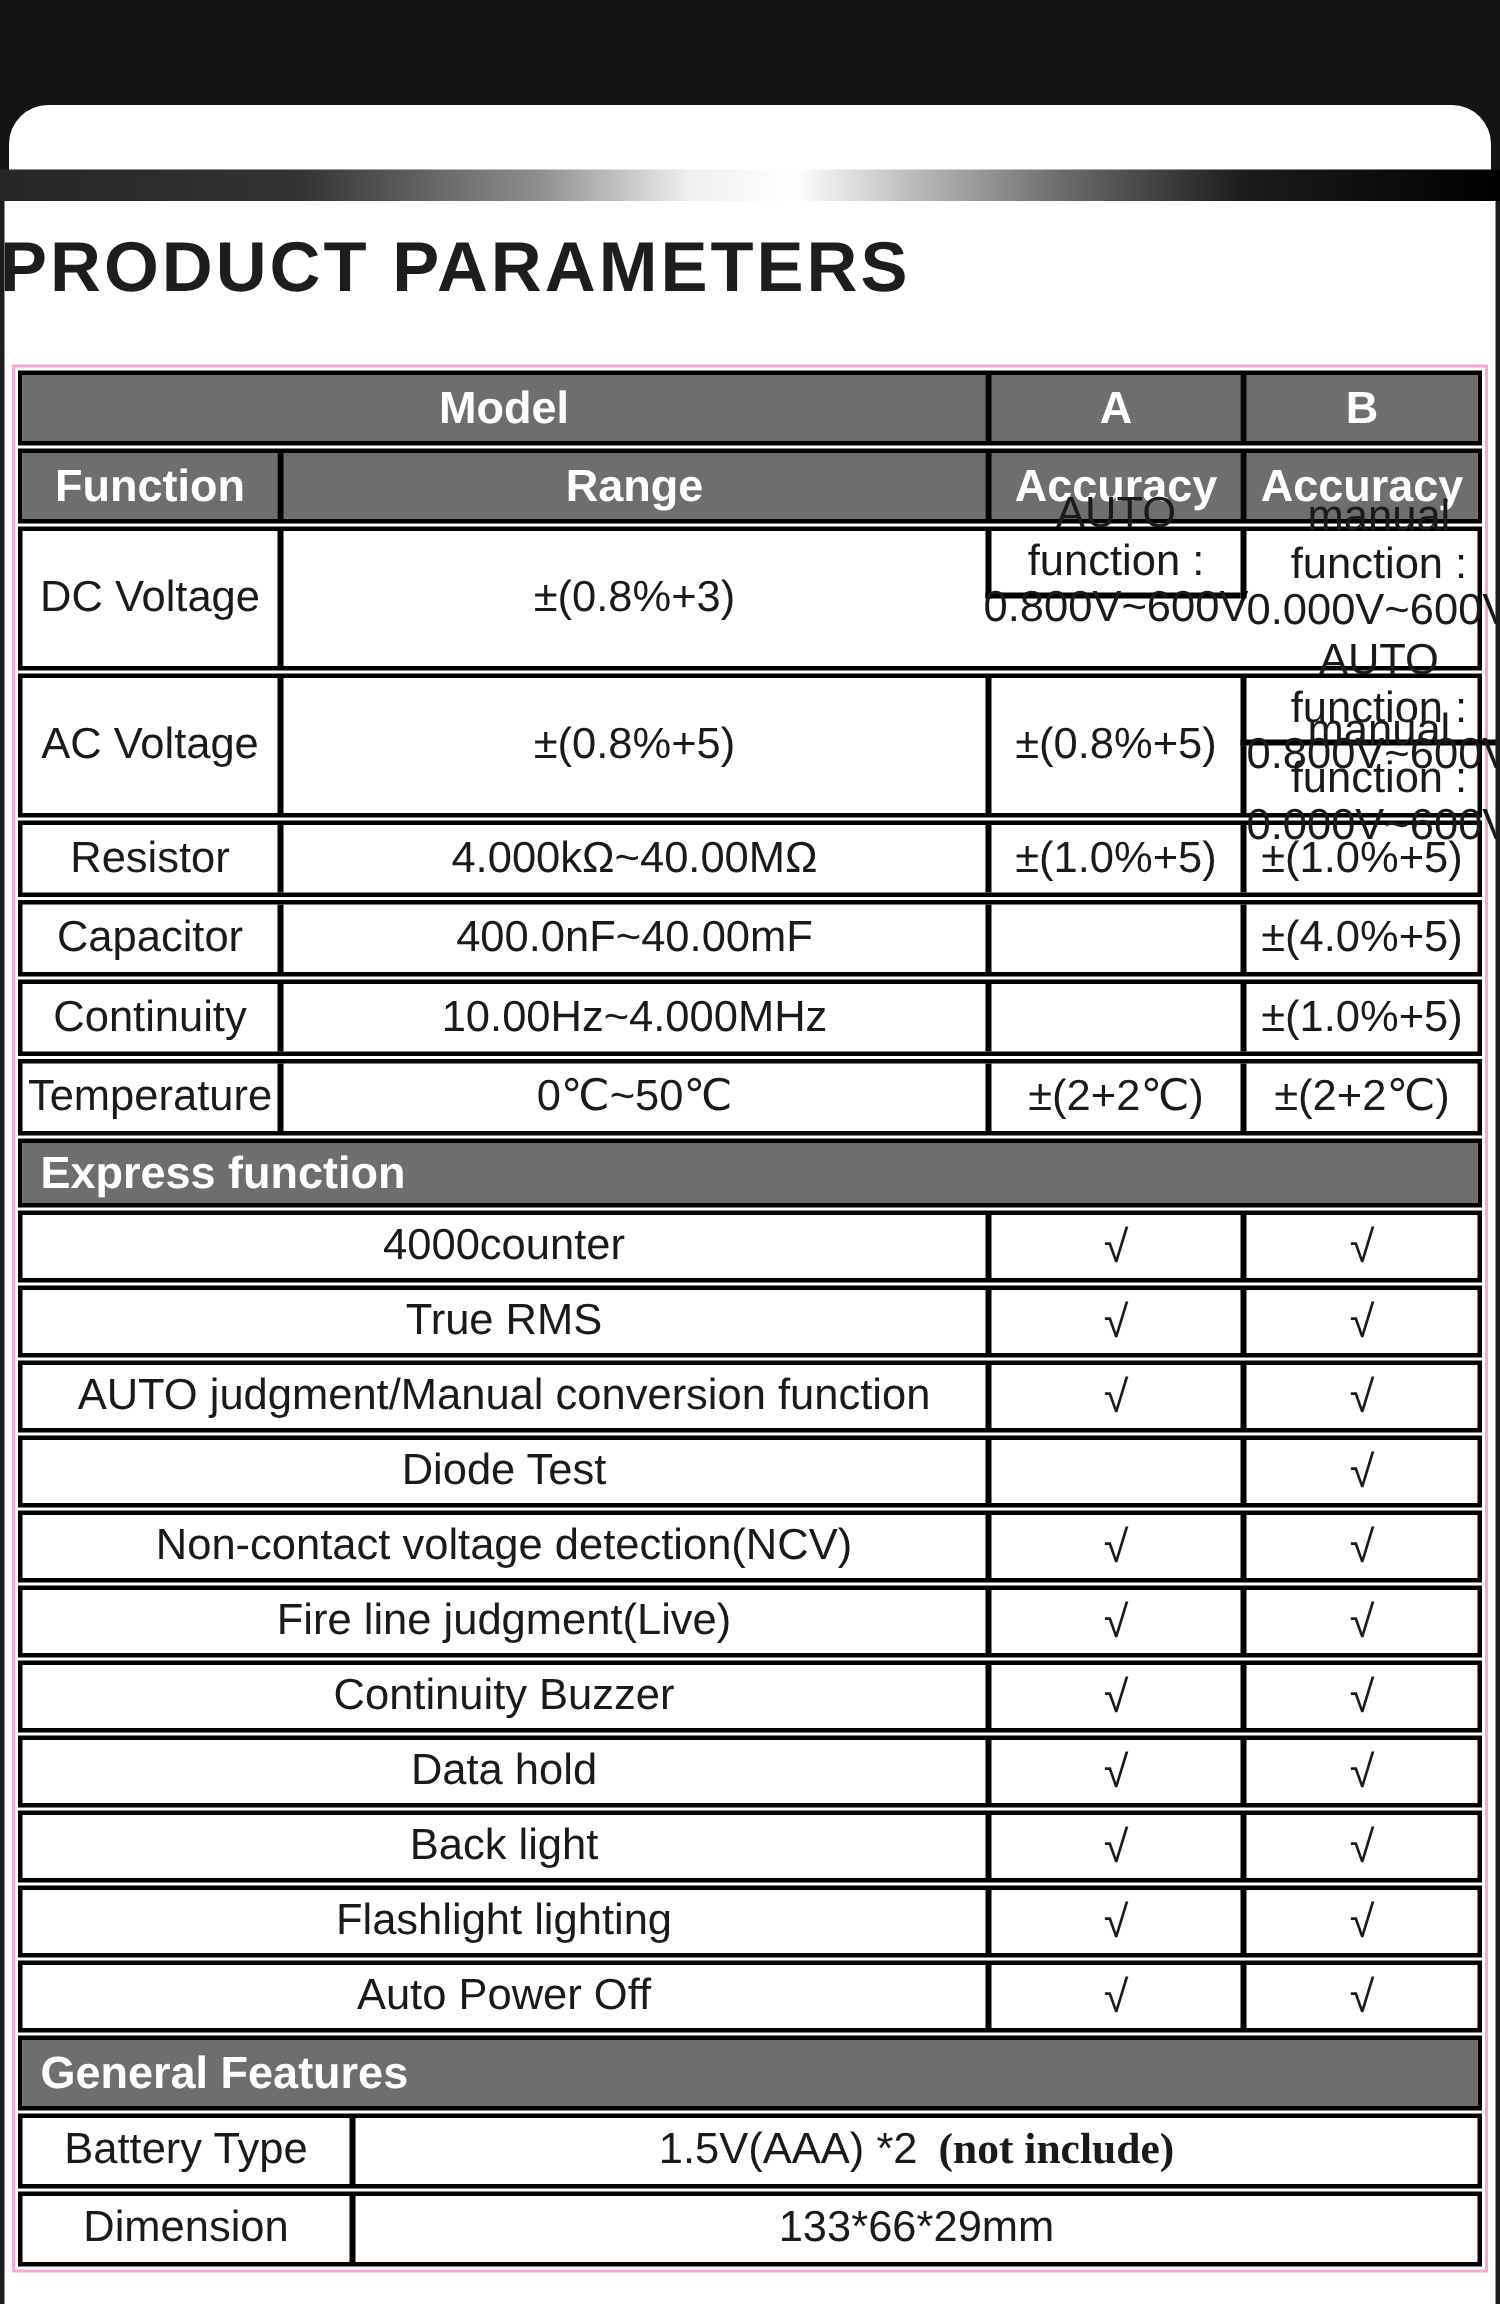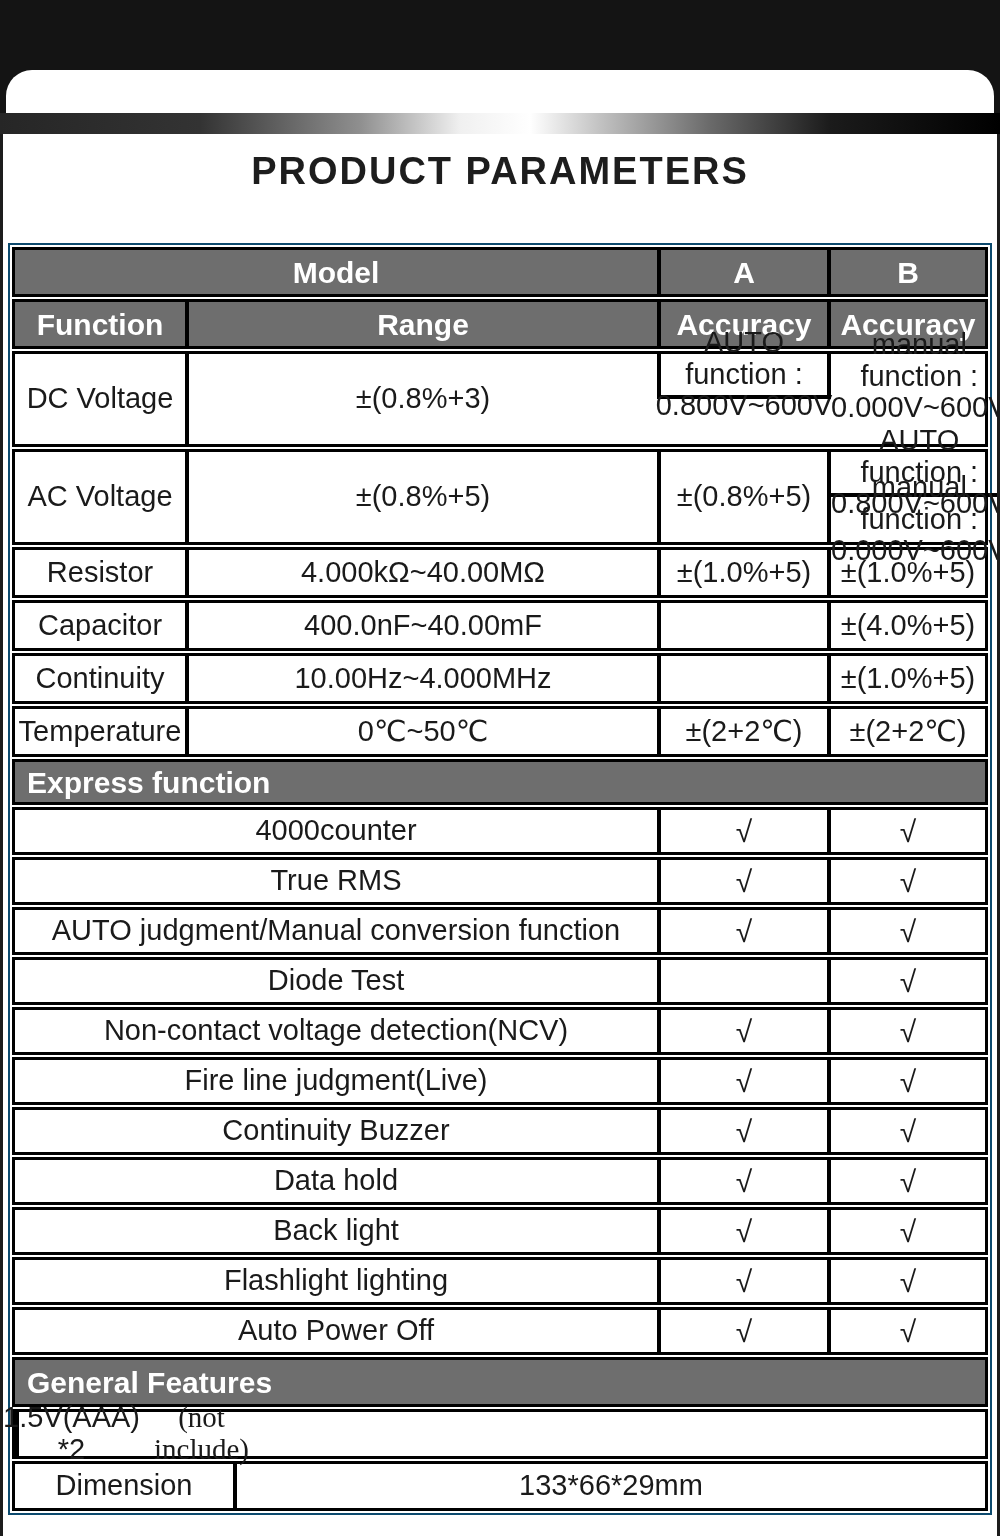--- a/index.html
+++ b/index.html
@@ -13,25 +13,25 @@
   .top-band{position:absolute;top:0;left:0;width:1000px;height:134px;background:#141414;}
   .card-top{position:absolute;top:70px;left:6px;right:6px;height:64px;background:#ffffff;
     border-radius:26px 26px 0 0;}
   .metal-stripe{position:absolute;top:113px;left:0;width:1000px;height:21px;z-index:3;
     background:linear-gradient(90deg,#262626 0%,#333333 20%,#8f8f8f 36%,#f0f0f0 46%,
       #ffffff 53%,#c2c2c2 60%,#6a6a6a 71%,#1b1b1b 83%,#000000 100%);}
   .edge-line{position:absolute;top:134px;bottom:0;width:3px;background:#1c1c1c;z-index:2;}
   .edge-left{left:0;}
   .edge-right{right:0;}
   
-  .page-title{position:absolute;top:150px;left:0;width:1000px;text-align:center;
-    font-size:38px;font-weight:600;letter-spacing:2px;color:#1d1d1d;}
+  .page-title{position:absolute;top:150px;left:0;width:1000px;
+    font-size:47px;font-weight:600;letter-spacing:2px;color:#1d1d1d;}
   
   .spec-table{position:absolute;top:243px;left:8px;width:984px;
-    border:2px solid #0c4a6e;padding:2px;box-sizing:border-box;background:#ffffff;}
+    border:2px solid #f9a8d4;padding:2px;box-sizing:border-box;background:#ffffff;}
   .row{border:3px solid #000;margin-bottom:2px;display:grid;
     grid-template-columns:170px 472px 170px 1fr;box-sizing:border-box;background:#fff;}
   .row:last-child{margin-bottom:0;}
   .cell{display:flex;align-items:center;justify-content:center;text-align:center;
     font-size:29px;line-height:1.1;box-sizing:border-box;}
   .bl{border-left:4px solid #000;}
   .gray{background:#6e6e6e;color:#ffffff;font-weight:bold;}
   .hdr{font-size:30px;}
   
   .row.double{grid-template-rows:45px 45px;}
@@ -42,21 +42,21 @@
   .h44{height:44px;}
   .h45{height:45px;}
   .h40{height:40px;}
   .h42{height:42px;}
   .span2{grid-column:1/3;}
   .span-all{grid-column:1/5;}
   .left-pad{justify-content:flex-start;padding-left:12px;text-align:left;}
   .check{font-size:30px;}
   
   .row.gen{grid-template-columns:218px 1fr;}
-  .note{font-family:"Liberation Serif","DejaVu Serif",serif;font-weight:normal;margin-left:14px;}
+  .note{font-family:"Liberation Serif","DejaVu Serif",serif;font-weight:bold;margin-left:14px;}
 </style>
 </head>
 <body>
 
 <div class="top-band"></div>
 <div class="card-top"></div>
 <div class="metal-stripe"></div>
 <div class="edge-line edge-left"></div>
 <div class="edge-line edge-right"></div>
 
@@ -178,20 +178,21 @@
     <div class="cell h42 span2">Auto Power Off</div>
     <div class="cell h42 bl check">√</div>
     <div class="cell h42 bl check">√</div>
   </div>
 
   <div class="row">
     <div class="cell gray hdr h44 span-all left-pad">General Features</div>
   </div>
 
   <div class="row gen">
+    <div class="cell h44">Battery Type</div>
     <div class="cell h44 bl">
       <span>1.5V(AAA) *2</span>
       <span class="note">(not include)</span>
     </div>
   </div>
 
   <div class="row gen">
     <div class="cell h44">Dimension</div>
     <div class="cell h44 bl">133*66*29mm</div>
   </div>

